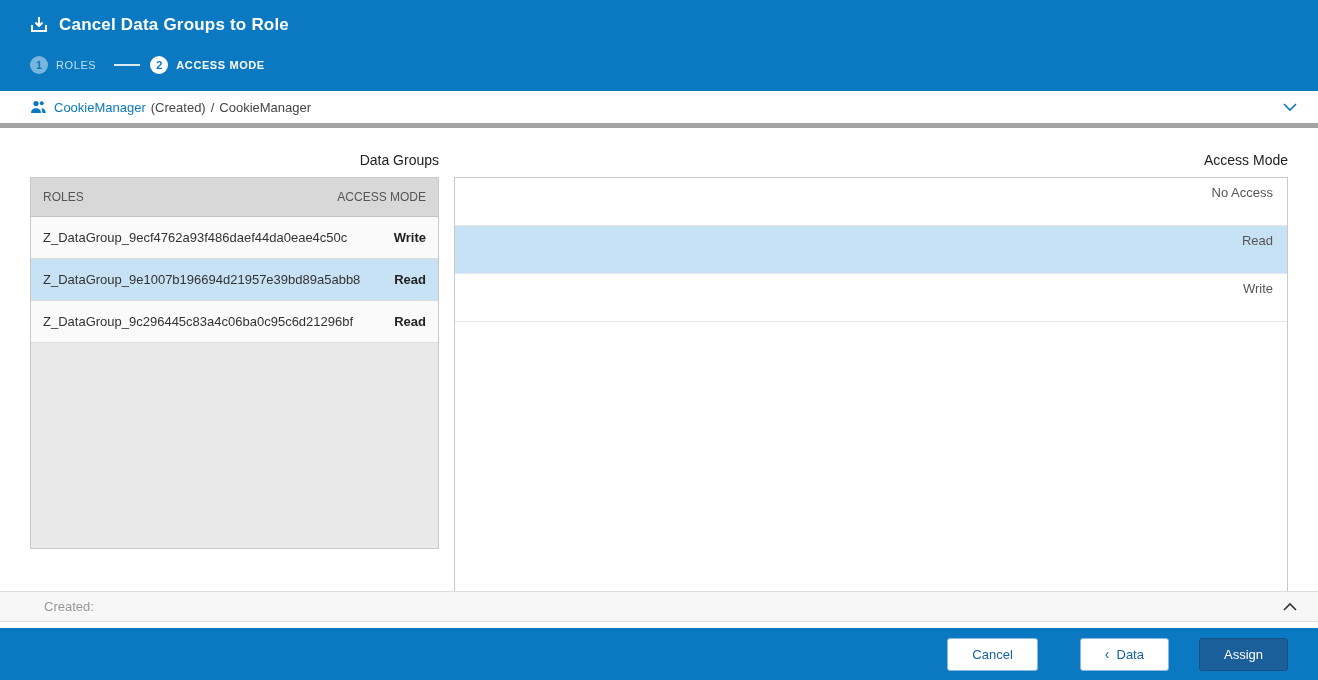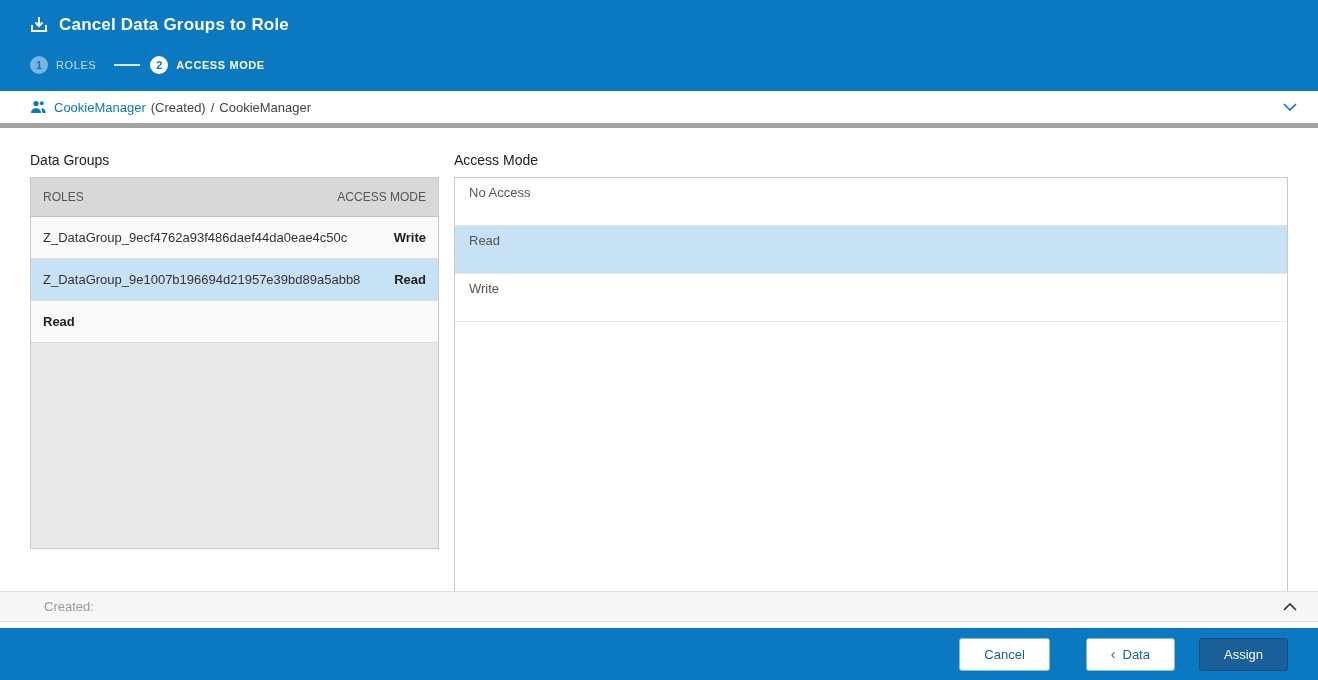--- a/index.html
+++ b/index.html
@@ -107,20 +107,21 @@
     cursor: pointer;
   }
 
   
   .main {
     flex: 1 1 auto;
     display: flex;
     gap: 15px;
     padding: 24px 30px 0 30px;
     overflow: hidden;
+    text-align: right;
   }
   .panel-title {
     font-size: 14px;
     font-weight: 400;
     color: #222;
     margin-bottom: 9px;
   }
   .left-col { width: 409px; flex: 0 0 auto; }
   .right-col { flex: 1 1 auto; }
 
@@ -191,21 +192,21 @@
 
   
   .footer {
     flex: 0 0 auto;
     height: 52px;
     background: #0b79c1;
     display: flex;
     align-items: center;
     justify-content: flex-end;
     padding-right: 30px;
-    gap: 24px;
+    gap: 30px;
   }
   .btn {
     height: 33px;
     border-radius: 3px;
     font-size: 13px;
     font-family: "Liberation Sans", sans-serif;
     padding: 0 24px;
     cursor: pointer;
   }
   .btn-outline {
@@ -280,20 +281,21 @@
         </div>
         <div class="dg-row">
           <span class="dg-name">Z_DataGroup_9ecf4762a93f486daef44da0eae4c50c</span>
           <span class="dg-access">Write</span>
         </div>
         <div class="dg-row selected">
           <span class="dg-name">Z_DataGroup_9e1007b196694d21957e39bd89a5abb8</span>
           <span class="dg-access">Read</span>
         </div>
         <div class="dg-row">
+          <span class="dg-name">Z_DataGroup_9c296445c83a4c06ba0c95c6d21296bf</span>
           <span class="dg-access">Read</span>
         </div>
       </div>
     </section>
 
     <section class="right-col">
       <h2 class="panel-title">Access Mode</h2>
       <div class="am-panel">
         <div class="am-option">
           <span>No Access</span>

